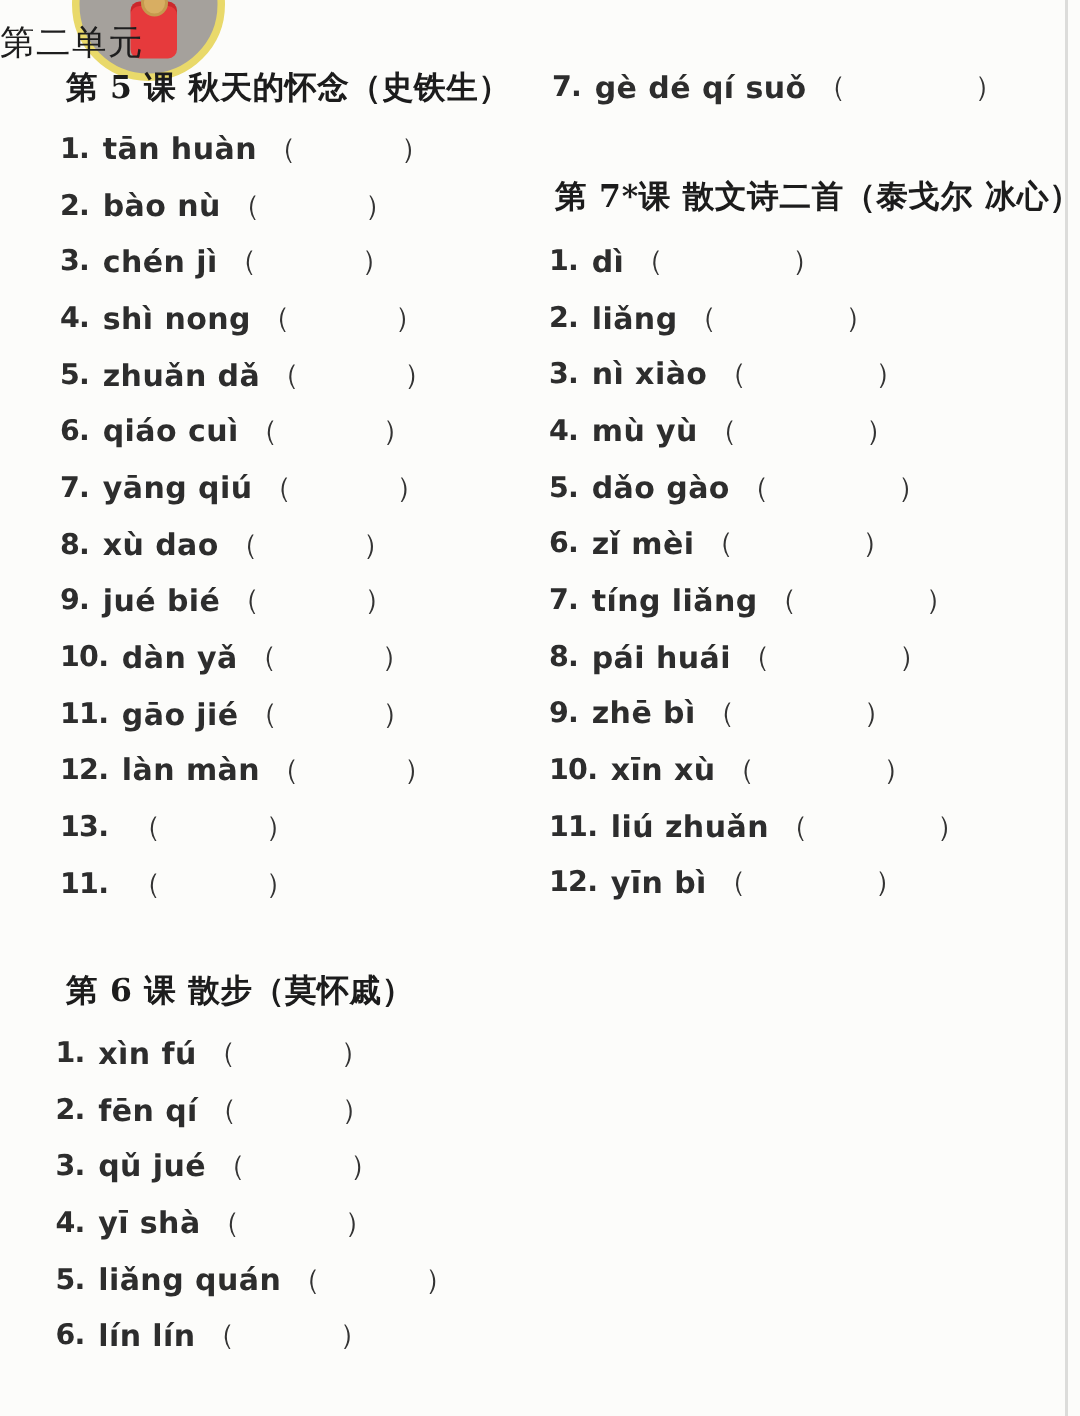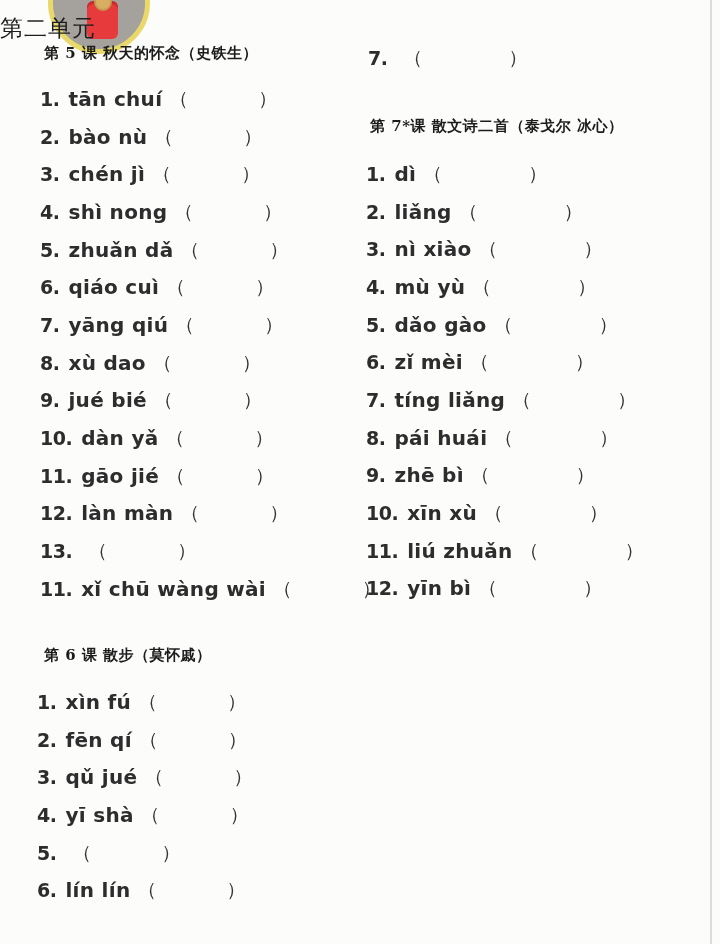--- a/index.html
+++ b/index.html
@@ -61,21 +61,21 @@
     font-family: "DejaVu Serif", "Liberation Serif", serif;
     font-size: 23px;
     letter-spacing: 1px;
     color: #1e1e1e;
   }
 
   
   .sec-header {
     position: absolute;
     font-family: "DejaVu Serif", "Liberation Serif", serif;
-    font-size: 15px;
+    font-size: 21px;
     font-weight: 600;
     color: #1c1c1c;
     white-space: nowrap;
     letter-spacing: 0.5px;
   }
   #l5-header { left: 44px;  top: 44px; }
   #l6-header { left: 44px;  top: 646px; }
   #l7-header { left: 370px; top: 117px; }
 
   
@@ -136,21 +136,21 @@
 </div>
 
 <div class="unit-title">第二单元</div>
 
 <div class="sec-header" id="l5-header">第 5 课 秋天的怀念（史铁生）</div>
 
 <ol class="word-list col-left" id="l5-list">
 
     <li class="item-row">
       <span class="num">1.</span>
-      <span class="pinyin">tān chuí</span>
+      <span class="pinyin">tān huàn</span>
       <span class="paren open-paren">（</span>
       <span class="blank"></span>
       <span class="paren">）</span>
     </li>
 
     <li class="item-row">
       <span class="num">2.</span>
       <span class="pinyin">bào nù</span>
       <span class="paren open-paren">（</span>
       <span class="blank"></span>
@@ -239,21 +239,20 @@
 
     <li class="item-row">
       <span class="num">13.</span>
       <span class="paren open-paren">（</span>
       <span class="blank"></span>
       <span class="paren">）</span>
     </li>
 
     <li class="item-row">
       <span class="num">11.</span>
-      <span class="pinyin">xǐ chū wàng wài</span>
       <span class="paren open-paren">（</span>
       <span class="blank"></span>
       <span class="paren">）</span>
     </li>
   </ol>
 
 <div class="sec-header" id="l6-header">第 6 课 散步（莫怀戚）</div>
 
 <ol class="word-list col-left" id="l6-list">
 
@@ -284,38 +283,40 @@
     <li class="item-row">
       <span class="num">4.</span>
       <span class="pinyin">yī shà</span>
       <span class="paren open-paren">（</span>
       <span class="blank"></span>
       <span class="paren">）</span>
     </li>
 
     <li class="item-row">
       <span class="num">5.</span>
+      <span class="pinyin">liǎng quán</span>
       <span class="paren open-paren">（</span>
       <span class="blank"></span>
       <span class="paren">）</span>
     </li>
 
     <li class="item-row">
       <span class="num">6.</span>
       <span class="pinyin">lín lín</span>
       <span class="paren open-paren">（</span>
       <span class="blank"></span>
       <span class="paren">）</span>
     </li>
   </ol>
 
 <ol class="word-list col-right" id="r-cont">
 
     <li class="item-row">
       <span class="num">7.</span>
+      <span class="pinyin">gè dé qí suǒ</span>
       <span class="paren open-paren">（</span>
       <span class="blank"></span>
       <span class="paren">）</span>
     </li>
   </ol>
 
 <div class="sec-header" id="l7-header">第 7*课 散文诗二首（泰戈尔 冰心）</div>
 
 <ol class="word-list col-right" id="l7-list">
 

